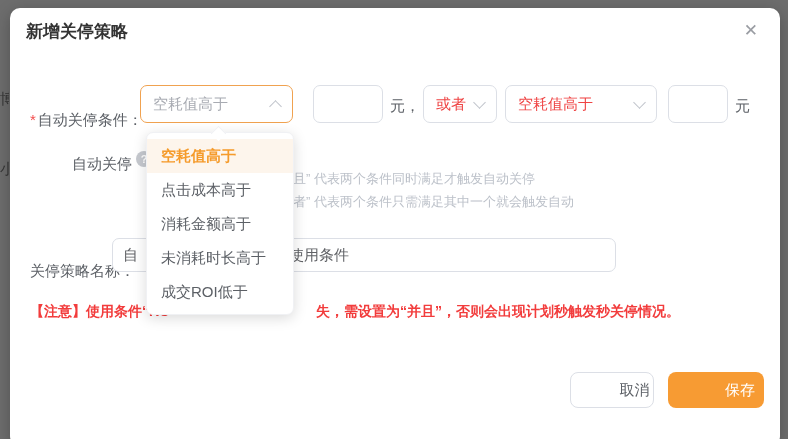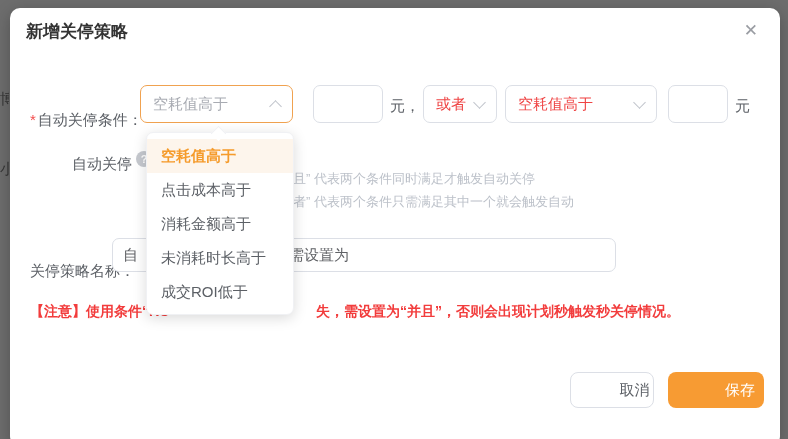--- a/index.html
+++ b/index.html
@@ -98,21 +98,21 @@
   <div class="unit" style="left:725px;top:89px;">元</div>
 
   <div class="lbl" style="left:62px;top:132px;">自动关停</div>
   <div class="help" style="left:126px;top:143px;">?</div>
   <div class="hint" style="left:283px;top:162px;">且” 代表两个条件同时满足才触发自动关停</div>
   <div class="hint" style="left:283px;top:185px;">者” 代表两个条件只需满足其中一个就会触发自动</div>
 
   <div class="lbl" style="left:20px;top:239px;">关停策略名称：</div>
   <div class="box name-input" style="left:102px;top:230px;width:504px;height:34px;">
     <span class="name-frag" style="left:10px;">自</span>
-    <span class="name-frag" style="left:176px;">需设置为</span>
+    <span class="name-frag" style="left:176px;">使用条件</span>
   </div>
 
   <div class="notice" style="left:20px;top:295px;">【注意】使用条件“RO</div>
   <div class="notice" style="left:282px;top:295px;margin-left:24px;">失，需设置为“并且”，否则会出现计划秒触发秒关停情况。</div>
 
   <div class="btn cancel" style="left:560px;top:364px;width:84px;padding-left:45px;">取消</div>
   <div class="btn save" style="left:658px;top:364px;width:96px;">保存</div>
 
   <div class="popup">
     <div class="arrow"></div>

